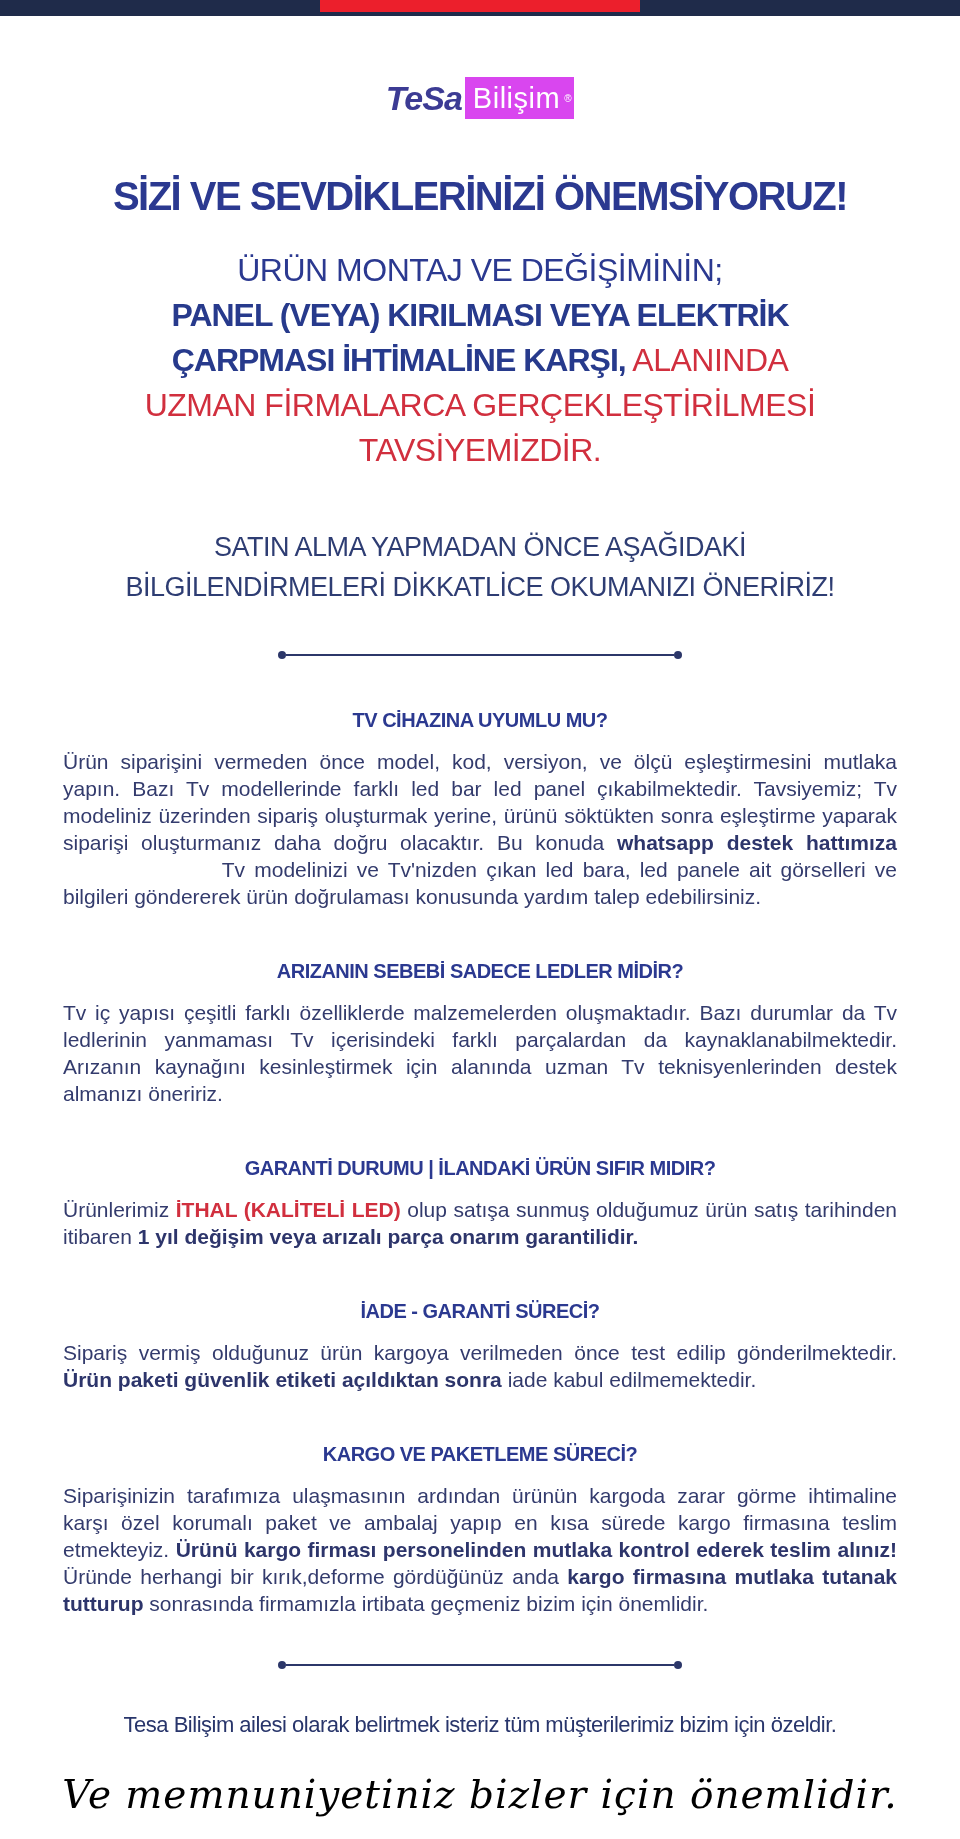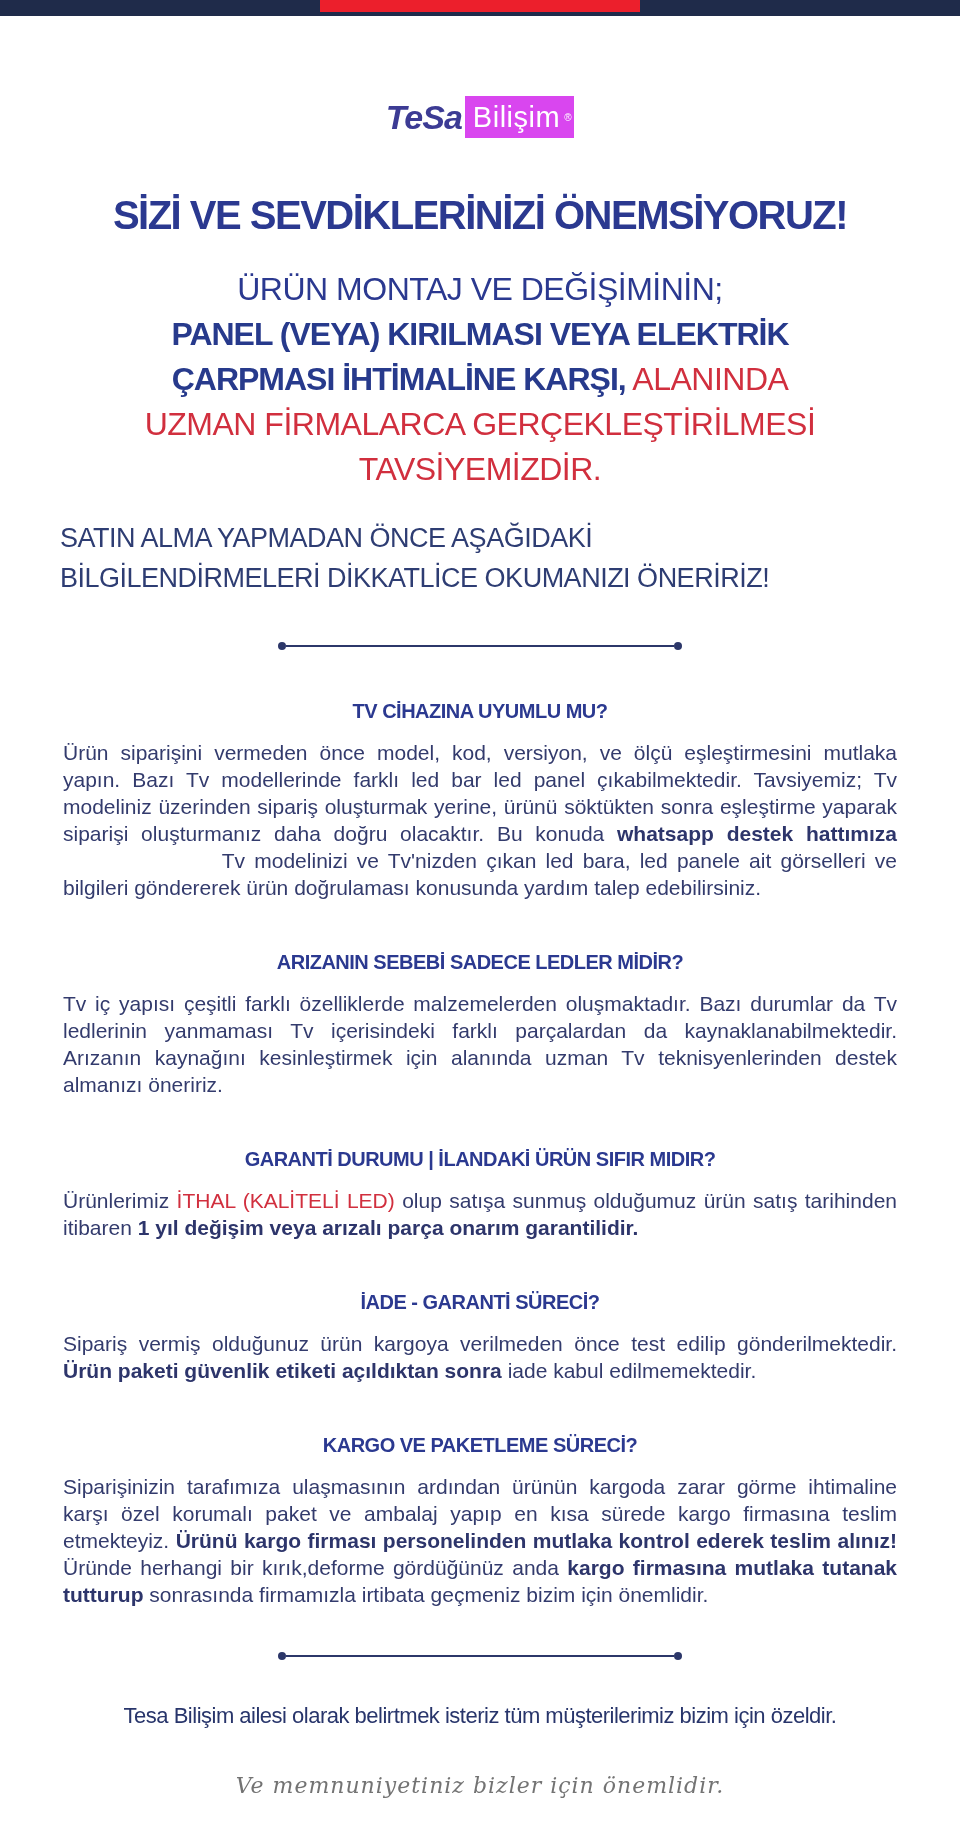--- a/index.html
+++ b/index.html
@@ -10,21 +10,21 @@
     margin:0 auto;
     background:#ffffff;
     overflow:hidden;
     font-family:"Liberation Sans","DejaVu Sans",sans-serif;
     box-sizing:border-box;
   }
   
   .topbar{position:relative;width:100%;height:16px;background:#1f2b4a;}
   .topbar .red-seg{position:absolute;left:320px;top:0;width:320px;height:12px;background:#ec1f2c;}
   
-  .logo-row{margin-top:79px;display:flex;justify-content:center;align-items:center;height:44px;}
+  .logo-row{margin-top:60px;display:flex;justify-content:center;align-items:center;height:44px;}
   .logo{display:flex;align-items:stretch;}
   .logo-left{
     color:#3c3b94;font-style:italic;font-weight:bold;
     font-size:34px;line-height:42px;letter-spacing:-1px;padding-right:3px;
   }
   .logo-box{
     background:#d946ef;color:#ffffff;position:relative;
     font-size:29px;line-height:42px;font-weight:normal;
     padding:0 14px 0 8px;letter-spacing:0.5px;
   }
@@ -41,21 +41,22 @@
   .hero-block{
     margin:30px 60px 0;
     text-align:center;
     font-size:32px;line-height:45px;letter-spacing:-0.5px;
   }
   .seg-hn{color:#2b3990;font-weight:normal;}
   .seg-hb{color:#273a8c;font-weight:bold;letter-spacing:-1px;}
   .seg-hr{color:#d12f3e;font-weight:normal;}
   
   .notice{
-    margin:26px 60px 0;
+    margin:54px 60px 0;
+    text-align:center;
     color:#2e3d73;
     font-size:27px;line-height:40px;letter-spacing:-0.5px;
     font-weight:normal;
   }
   .seg-nn{color:#2e3d73;}
   
   .divider{
     margin:44px auto 0;
     width:404px;height:8px;
     display:flex;align-items:center;
@@ -70,36 +71,36 @@
     font-size:20px;line-height:30px;font-weight:bold;letter-spacing:-0.5px;
   }
   .qa-para{
     margin:13px 63px 0;
     color:#333b6d;
     font-size:21px;line-height:27px;
     text-align:justify;
   }
   .seg-n{color:#333b6d;font-weight:normal;}
   .seg-b{color:#2d356b;font-weight:bold;}
-  .seg-rb{color:#d12f3e;font-weight:normal;}
+  .seg-rb{color:#d12f3e;font-weight:bold;}
   .gap{display:inline-block;height:1px;}
   
   .closing-bold{
     margin:42px 40px 0;
     text-align:center;
     color:#28356b;
     font-size:22px;line-height:28px;font-weight:normal;letter-spacing:-0.5px;
   }
   .closing-script{
     margin:34px 40px 0;
     text-align:center;
-    color:#737373;
+    color:#000000;
     font-family:"DejaVu Serif","Liberation Serif",serif;
     font-style:italic;
-    font-size:22px;line-height:44px;letter-spacing:1px;
+    font-size:39px;line-height:44px;letter-spacing:1px;
   }
 </style>
 </head>
 <body>
 
 <div class="page">
 
   <div class="topbar">
     <div class="red-seg"></div>
   </div>

